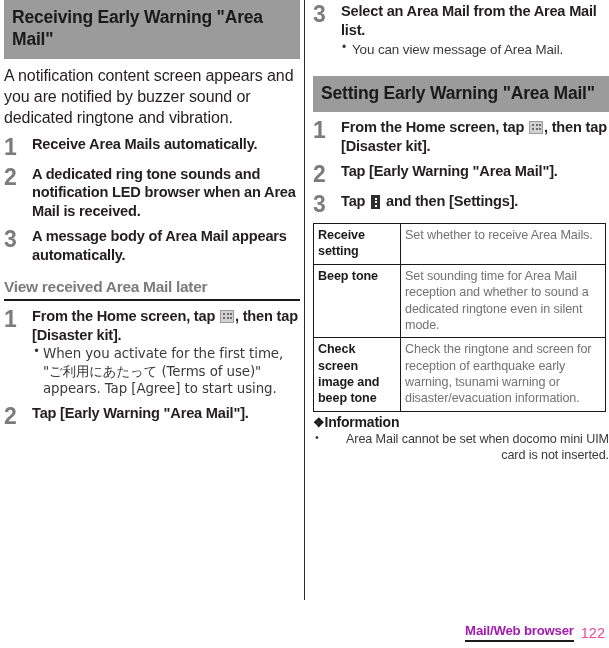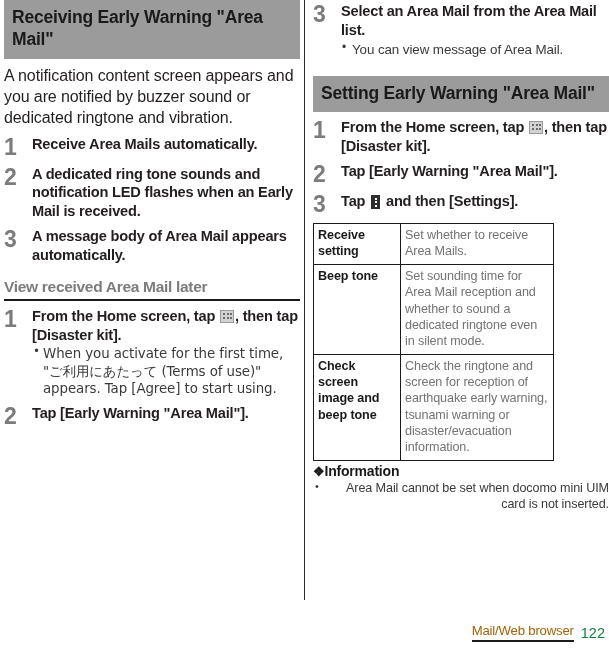--- a/index.html
+++ b/index.html
@@ -157,21 +157,21 @@
     left: 3.5px;
     width: 2px;
     height: 2px;
     background: #ffffff;
     display: block;
   }
 
   
   table.settings {
     border-collapse: collapse;
-    width: 241px;
+    width: 293px;
     margin-top: 7px;
     table-layout: fixed;
   }
   table.settings td {
     border: 1px solid #1a1a1a;
     vertical-align: top;
     padding: 3px 4px 4px 4px;
     font-size: 12.6px;
     line-height: 1.30;
     letter-spacing: -0.1px;
@@ -223,29 +223,29 @@
   .footer {
     position: absolute;
     right: 4px;
     bottom: 6px;
     display: flex;
     align-items: flex-end;
     gap: 7px;
   }
   .footer-chapter {
     font-size: 13.2px;
-    font-weight: normal;
-    color: #a16207;
+    font-weight: bold;
+    color: #a21caf;
     border-bottom: 2px solid #1a1a1a;
     padding-bottom: 2px;
     letter-spacing: -0.2px;
   }
   .footer-page {
     font-size: 14.5px;
-    color: #15803d;
+    color: #ec4899;
     padding-bottom: 1px;
   }
   .spacer-sm { height: 6px; }
 </style>
 </head>
 <body>
 
 <div class="page">
 
   <div class="col-divider"></div>
@@ -259,21 +259,21 @@
     <div class="step">
       <div class="step-num">1</div>
       <div class="step-body">
         <div class="step-title">Receive Area Mails automatically.</div>
       </div>
     </div>
 
     <div class="step">
       <div class="step-num">2</div>
       <div class="step-body">
-        <div class="step-title">A dedicated ring tone sounds and notification LED flashes when an Early Mail is received.</div>
+        <div class="step-title">A dedicated ring tone sounds and notification LED browser when an Area Mail is received.</div>
       </div>
     </div>
 
     <div class="step">
       <div class="step-num">3</div>
       <div class="step-body">
         <div class="step-title">A message body of Area Mail appears automatically.</div>
       </div>
     </div>
 

